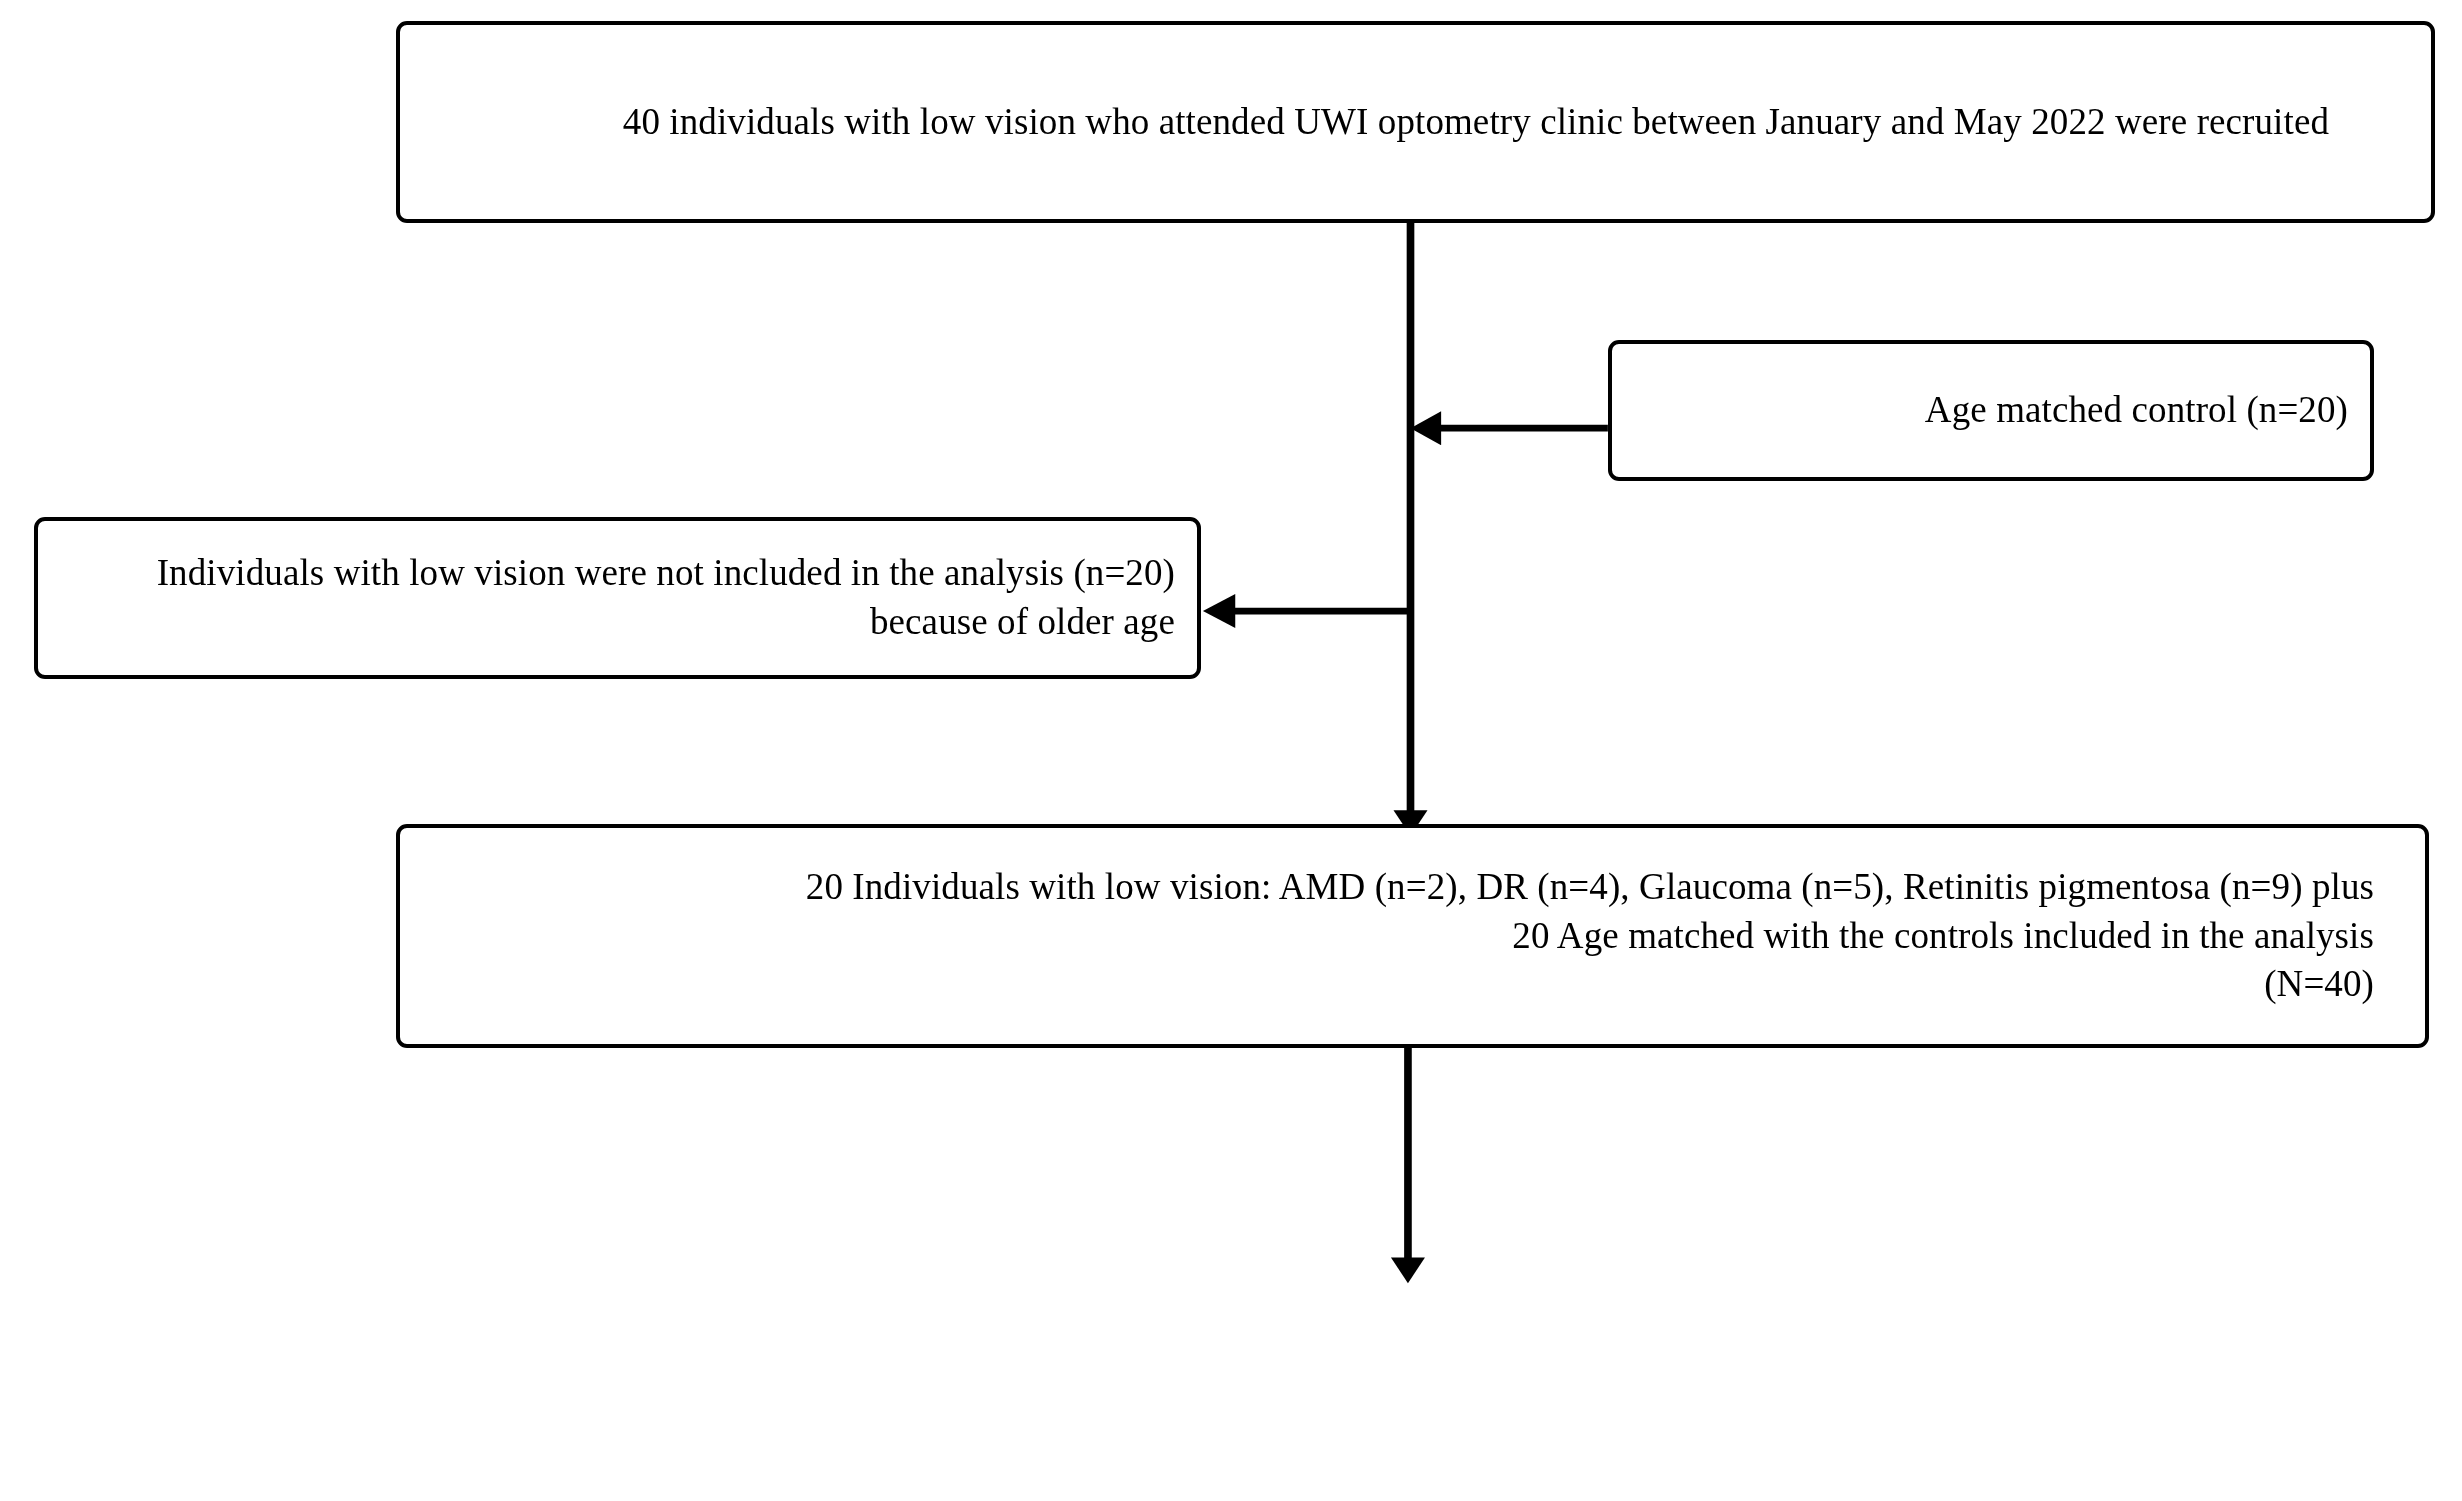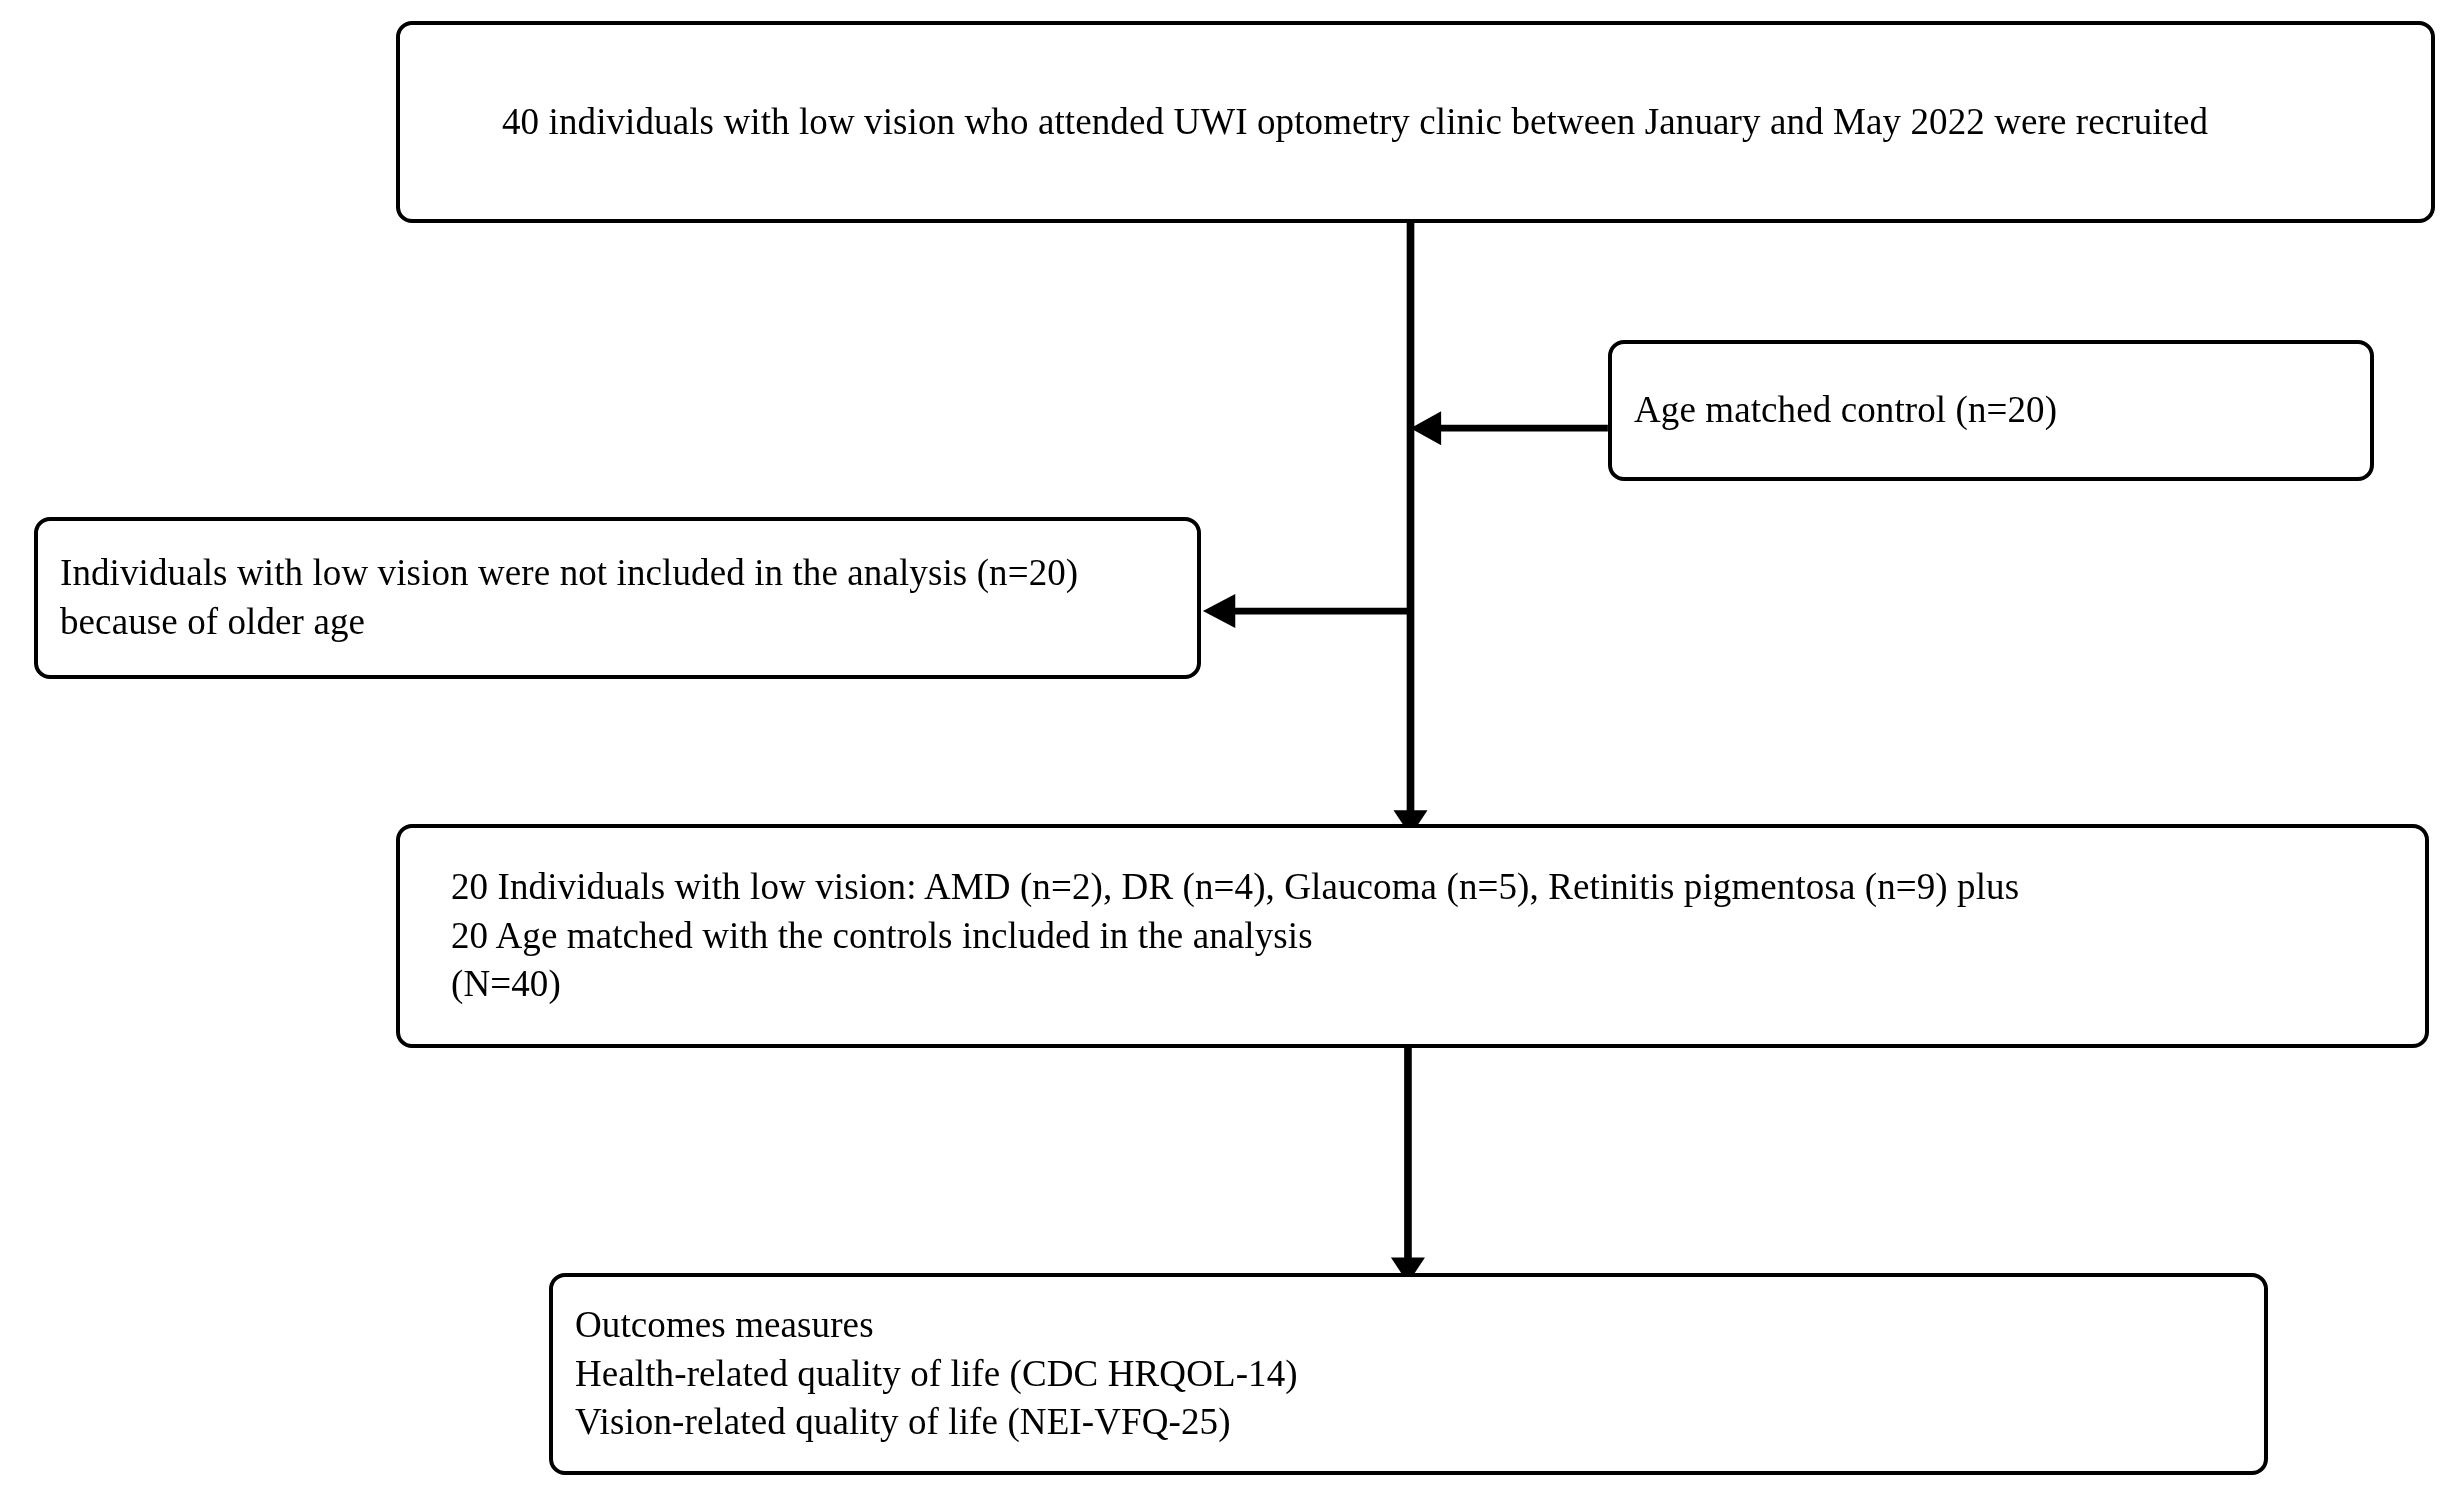--- a/index.html
+++ b/index.html
@@ -15,26 +15,26 @@
     position: relative;
     width: 2462px;
     height: 1502px;
     background: #ffffff;
     overflow: hidden;
   }
   .node {
     position: absolute;
     box-sizing: border-box;
     border: 4.3px solid #000000;
-    border-radius: 16px;
+    border-radius: 11px;
     background: #ffffff;
     display: flex;
     align-items: center;
     justify-content: center;
-    text-align: left;
+    text-align: right;
   }
   .node .txt {
     display: block;
     width: 100%;
     padding: 0 22px;
     font-size: 37px;
     line-height: 1.32;
     letter-spacing: 0.1px;
     white-space: pre-line;
   }
@@ -106,20 +106,15 @@
   <div class="node" id="node-excluded">
     <span class="txt">Individuals with low vision were not included in the analysis (n=20) because of older age</span>
   </div>
 
   <div class="node" id="node-included">
     <span class="txt">20 Individuals with low vision: AMD (n=2), DR (n=4), Glaucoma (n=5), Retinitis pigmentosa (n=9) plus
 20 Age matched with the controls included in the analysis
 (N=40)</span>
   </div>
 
-  <div class="node" id="node-outcomes">
-    <span class="txt">Outcomes measures
-Health-related quality of life (CDC  HRQOL-14)
-Vision-related quality of life (NEI-VFQ-25)</span>
-  </div>
 
 </div>
 
 
 </body></html>

